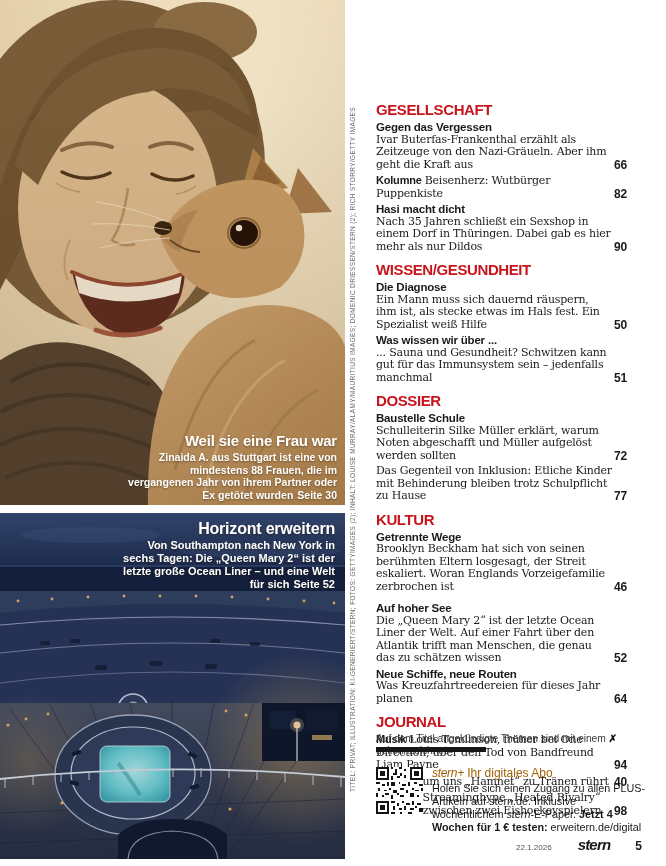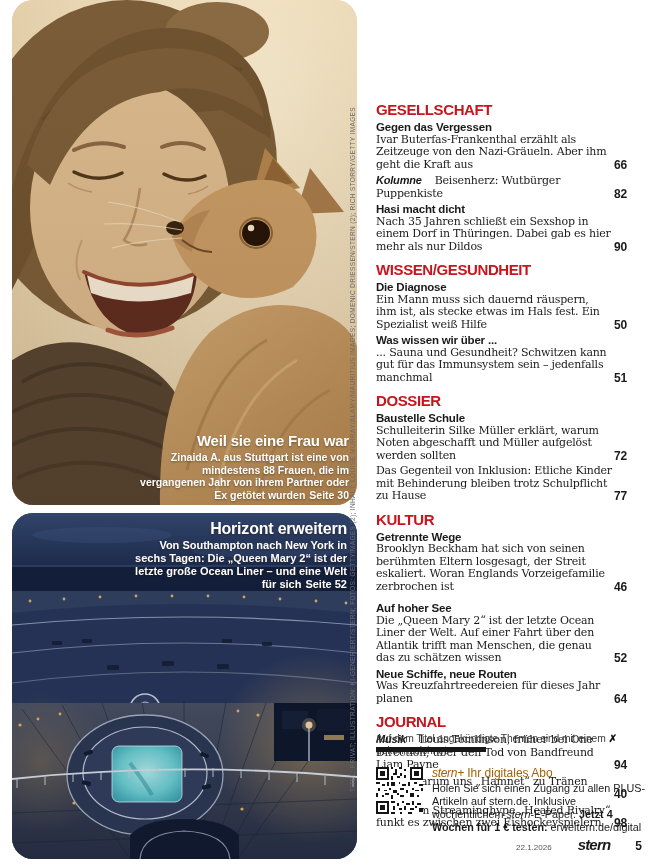--- a/index.html
+++ b/index.html
@@ -1,20 +1,20 @@
 <!DOCTYPE html>
 <html><head>
 <meta charset="utf-8">
 <style>
   html,body{margin:0;padding:0;background:#fff;}
   .page{position:relative;width:666px;height:866px;background:#fff;overflow:hidden;
         font-family:"Liberation Sans",sans-serif;color:#1a1a1a;}
 
   
-  .photo{position:absolute;left:12px;overflow:hidden;border-radius:21px;}
+  .photo{position:absolute;left:0;overflow:hidden;}
   .photo-top{top:0;width:345px;height:505px;background:#e9d6b4;}
   .photo-bottom{top:513px;width:345px;height:346px;background:#15803d;}
   .photo svg{display:block;}
 
   
   .cap{position:absolute;text-align:right;color:#ffffff;
        text-shadow:0 1px 2px rgba(40,25,5,.45);}
   .cap .cap-title{font-size:15px;font-weight:bold;line-height:17px;letter-spacing:-.2px;}
   .cap .cap-body{font-size:10.5px;font-weight:bold;line-height:12.5px;margin-top:2px;}
   .cap .cap-page{font-weight:bold;margin-left:4px;}
@@ -33,21 +33,21 @@
   .sec{margin-top:9px;}
   .sec:first-child{margin-top:0;}
   .sec-h{font-size:15px;font-weight:bold;line-height:16px;color:#c8151d;
          letter-spacing:-.4px;margin-bottom:3px;}
   .entry{position:relative;margin-bottom:3px;}
   .etitle{font-size:11.5px;font-weight:bold;line-height:12.5px;letter-spacing:-.2px;}
   .etext{position:relative;font-family:"DejaVu Serif","Liberation Serif",serif;
          font-size:11px;line-height:12.5px;letter-spacing:-.2px;padding-right:28px;}
   .pg{position:absolute;right:13px;bottom:0;font-family:"Liberation Sans",sans-serif;
       font-size:12px;font-weight:bold;}
-  .lead{font-family:"Liberation Sans",sans-serif;font-weight:bold;margin-right:13px;font-style:italic;}
+  .lead{font-family:"Liberation Sans",sans-serif;font-weight:bold;margin-right:3px;}
 
   
   .note{position:absolute;left:376px;top:733px;width:264px;font-size:10.3px;
         line-height:12px;color:#3a3a3a;letter-spacing:-.1px;}
   .note .x-icon{font-weight:bold;color:#111;}
   .bar{position:absolute;left:376px;top:747px;width:110px;height:5px;background:#161616;}
   .abo{position:absolute;left:376px;top:767px;width:270px;display:flex;}
   .abo .qr{width:47px;height:47px;flex:0 0 47px;}
   .abo-text{margin-left:9px;width:214px;}
   .abo-title{font-size:12px;font-weight:normal;color:#a16207;line-height:13px;}

